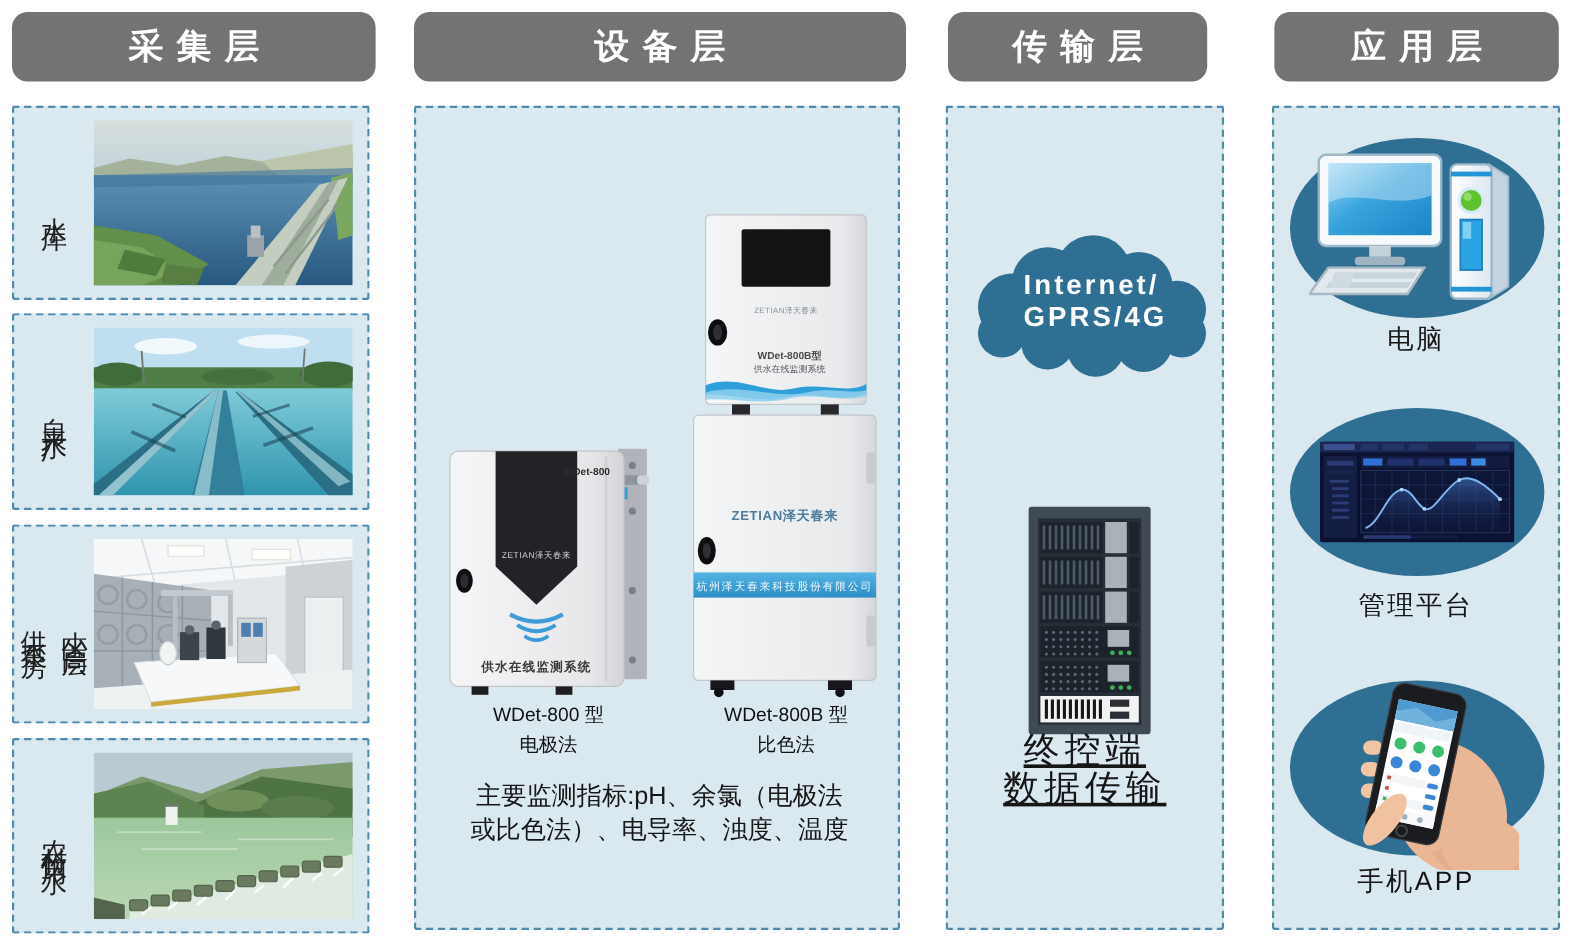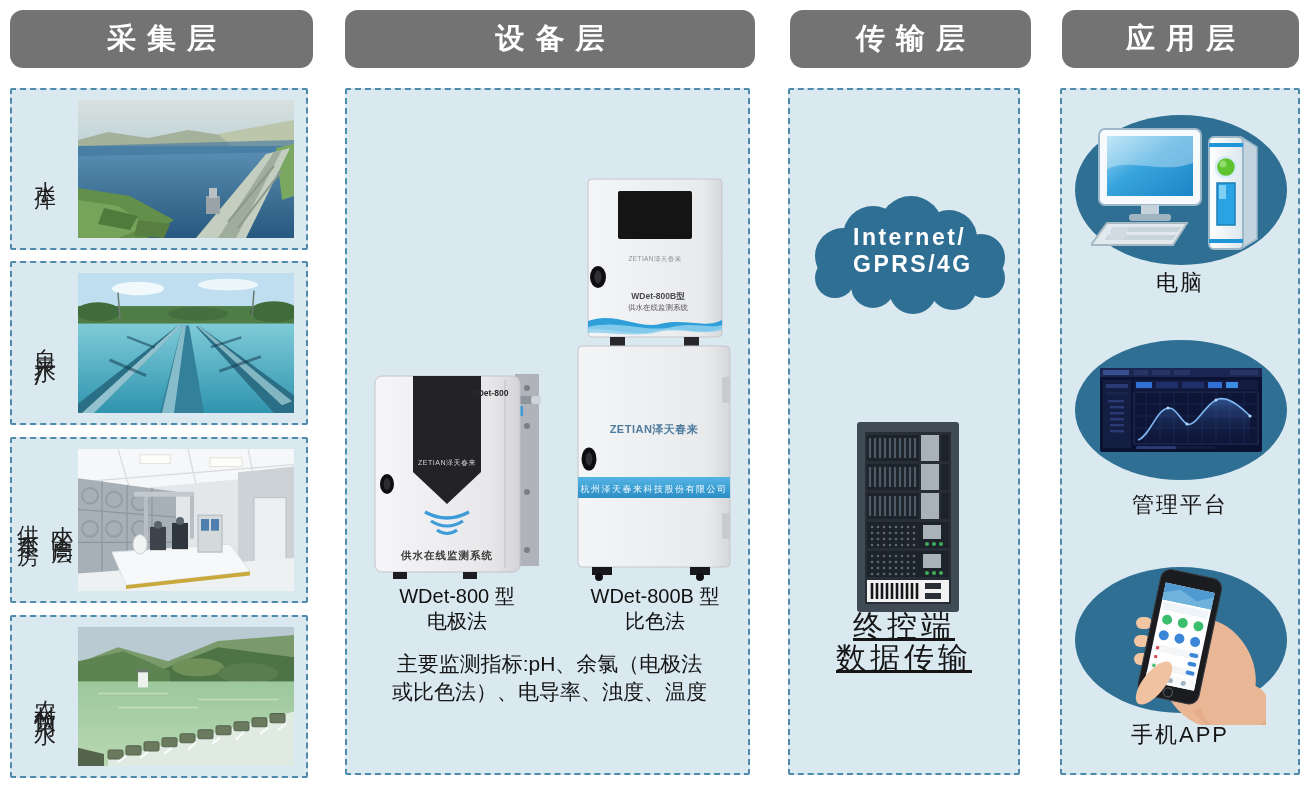--- a/index.html
+++ b/index.html
@@ -8,21 +8,21 @@
   .stage{position:relative;width:1309px;height:790px;background:#ffffff;overflow:hidden;}
 
   
   .layer-header{
     position:absolute;top:10px;height:58px;background:#737373;border-radius:13px;
     color:#fff;font-size:29px;font-weight:bold;letter-spacing:11px;text-indent:11px;
     display:flex;align-items:center;justify-content:center;
   }
   .hdr1{left:10px;width:303px;}
   .hdr2{left:345px;width:410px;}
-  .hdr3{left:790px;width:241px;}
+  .hdr3{left:790px;width:216px;}
   .hdr4{left:1062px;width:237px;}
 
   
   .panel{
     position:absolute;background:#DAE9F0;border:2px dashed #4E8AAC;border-radius:2px;
   }
   .p2{left:345px;top:88px;width:405px;height:687px;}
   .p3{left:788px;top:88px;width:232px;height:687px;}
   .p4{left:1060px;top:88px;width:240px;height:687px;overflow:visible;}
 
@@ -38,21 +38,21 @@
     writing-mode:vertical-rl;text-orientation:upright;
     font-size:22px;font-weight:500;color:#1f1f1f;letter-spacing:6px;line-height:34px;
     white-space:pre-line;
   }
   .photo{position:absolute;left:66px;top:10px;right:12px;bottom:10px;overflow:hidden;}
   .photo svg{display:block;width:100%;height:100%;}
 
   
   .devA{position:absolute;left:20px;top:272px;width:185px;height:220px;}
   .devB{position:absolute;left:225px;top:87px;width:165px;height:405px;}
-  .dev-caption{position:absolute;text-align:center;font-size:20px;line-height:25px;font-weight:500;color:#111;}
+  .dev-caption{position:absolute;text-align:center;font-size:16px;line-height:25px;font-weight:500;color:#111;}
   .capA{left:10px;top:494px;width:200px;}
   .capB{left:218px;top:494px;width:180px;}
   .note{
     position:absolute;left:6px;top:560px;width:393px;text-align:center;
     font-size:21px;line-height:28px;font-weight:500;color:#161616;
   }
 
   
   .cloud{position:absolute;left:7px;top:104px;width:218px;height:122px;}
   .cloud svg{position:absolute;left:0;top:0;width:100%;height:100%;}

